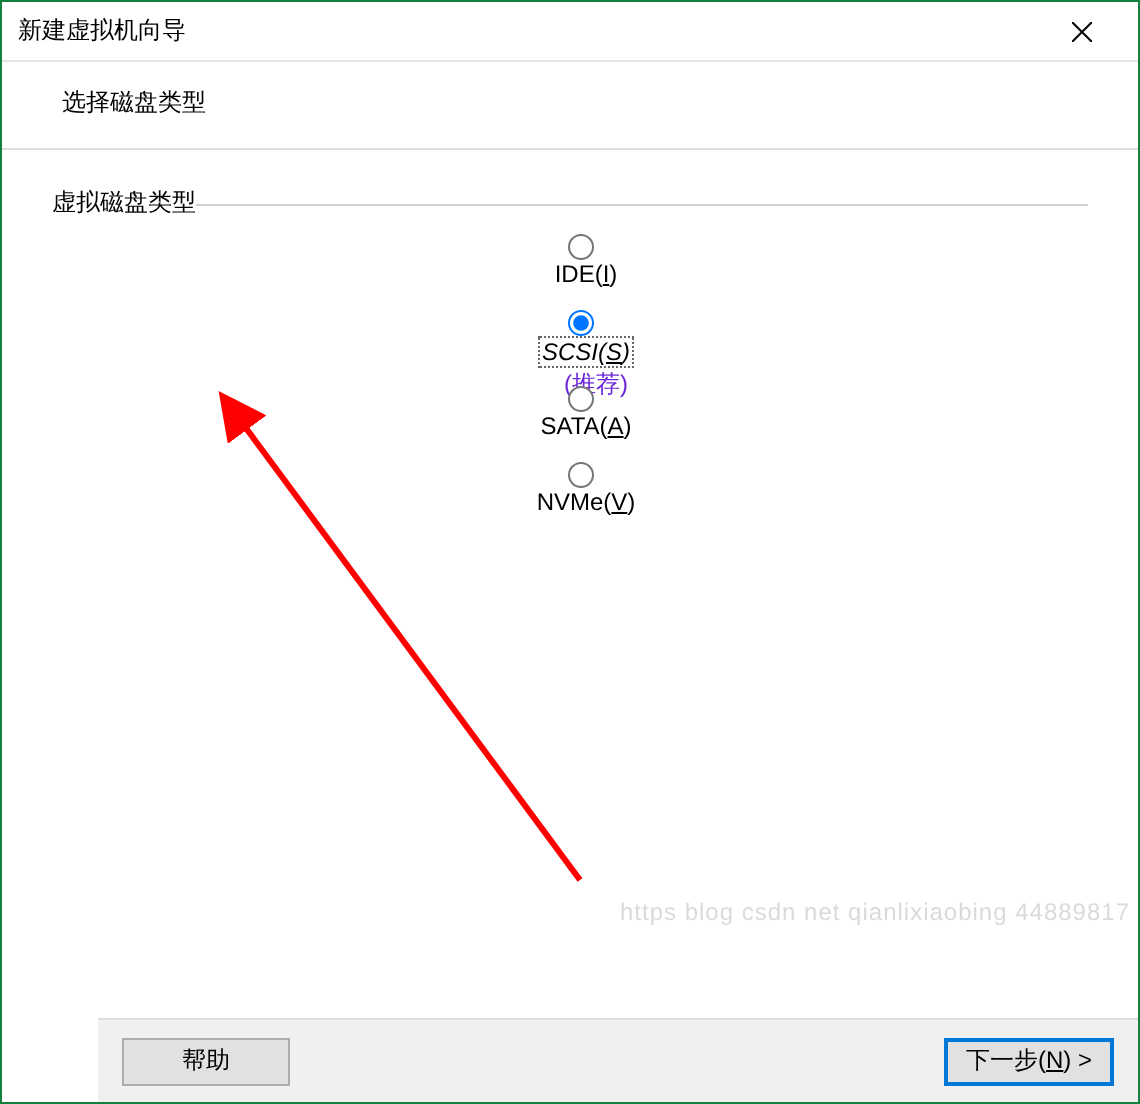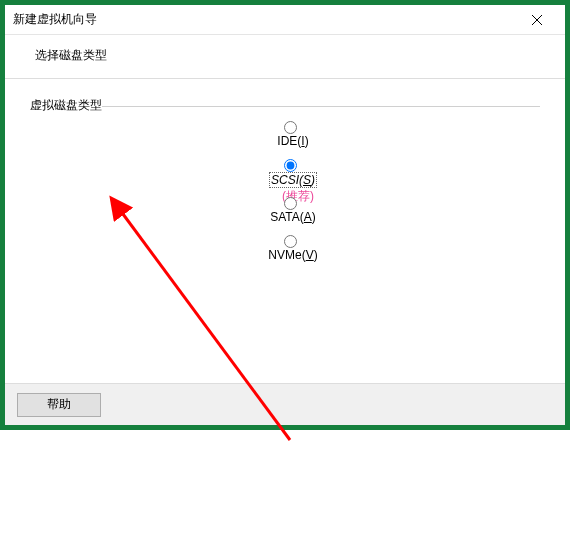--- a/index.html
+++ b/index.html
@@ -11,22 +11,22 @@
       font-family: "Microsoft YaHei", "Segoe UI", Tahoma, sans-serif;
       font-size: 12px;
       background: #fff;
       width: 570px;
       height: 552px;
       position: relative;
       overflow: hidden;
     }
     .window {
       width: 570px;
-      height: 430px;
-      border: 5px solid #15803d;
+      height: 552px;
+      border: 1px solid #15803d;
       background: #fff;
       display: flex;
       flex-direction: column;
       position: relative;
     }
     .titlebar {
       height: 30px;
       display: flex;
       align-items: center;
       padding: 0 8px;
@@ -108,30 +108,31 @@
       text-decoration: underline;
     }
     .radio-item.selected .radio-label.boxed {
       border: 1px dotted #666;
       padding: 0 1px;
       font-style: italic;
     }
     .recommend {
       margin-left: 10px;
       font-size: 12px;
-      color: #ec4899;
+      color: #6d28d9;
     }
     .footer {
       height: 42px;
       border-top: 1px solid #ddd;
       display: flex;
       align-items: center;
       padding: 0 12px;
       gap: 14px;
       background: #f0f0f0;
+      margin-left: 48px;
     }
     .footer-spacer {
       flex: 1;
     }
     .btn {
       min-width: 84px;
       height: 24px;
       background: #e1e1e1;
       border: 1px solid #adadad;
       font-size: 12px;
@@ -204,25 +205,27 @@
         <label class="radio-label"><span>SATA(</span><span class="underline">A</span><span>)</span></label>
       </div>
 
       <div class="radio-item">
         <input type="radio" name="disktype" class="radio-input" style="">
         <label class="radio-label"><span>NVMe(</span><span class="underline">V</span><span>)</span></label>
       </div>
 
     </div>
 
+    <div class="watermark">https blog csdn net qianlixiaobing 44889817</div>
   </div>
 
   <div class="footer">
     <button class="btn">帮助</button>
     <div class="footer-spacer"></div>
+    <button class="btn primary"><span>下一步(</span><span class="underline">N</span><span>) &gt;</span></button>
   </div>
 </div>
 
 <svg class="arrow-overlay">
   <defs>
     <marker id="arrowhead" markerWidth="8" markerHeight="8" refX="2" refY="4" orient="auto">
       <polygon points="0 0, 8 4, 0 8" fill="#ff0000"></polygon>
     </marker>
   </defs>
   <line x1="290" y1="440" x2="120" y2="210" stroke="#ff0000" stroke-width="3" marker-end="url(#arrowhead)"></line>

